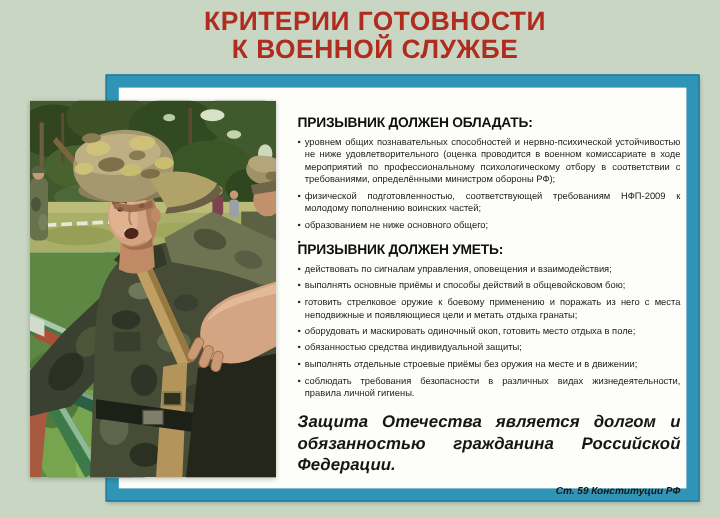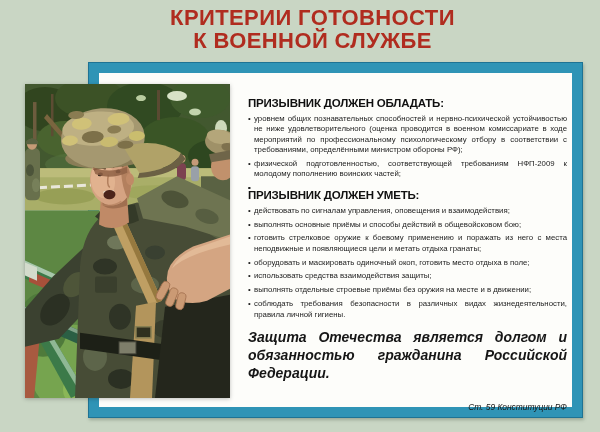--- a/index.html
+++ b/index.html
@@ -34,21 +34,21 @@
   .textcol li{
     position:relative;padding-left:6px;margin-bottom:3.5px;
     font-size:7.8px;line-height:1.33;text-align:justify;color:#222;
   }
   .blt{position:absolute;left:0;top:0;}
   .statement{
     margin-top:8px;font-size:14px;font-weight:bold;font-style:italic;
     text-align:justify;line-height:1.3;color:#161616;
   }
   .citation{
-    margin-top:20px;font-size:8.4px;font-weight:normal;font-style:italic;
+    margin-top:8px;font-size:8.4px;font-weight:bold;font-style:italic;
     text-align:right;color:#161616;
   }
 </style>
 </head>
 <body>
 
 <div class="title">
   <div>КРИТЕРИИ ГОТОВНОСТИ</div>
   <div>К ВОЕННОЙ СЛУЖБЕ</div>
 </div>
@@ -223,20 +223,21 @@
           <span>уровнем общих познавательных способностей и нервно-психической устойчивостью не ниже удовлетворительного (оценка проводится в военном комиссариате в ходе мероприятий по профессиональному психологическому отбору в соответствии с требованиями, определёнными министром обороны РФ);</span>
         </li>
 
         <li>
           <span class="blt">•</span>
           <span>физической подготовленностью, соответствующей требованиям НФП-2009 к молодому пополнению воинских частей;</span>
         </li>
 
         <li>
           <span class="blt">•</span>
+          <span>образованием не ниже основного общего;</span>
         </li>
 
         <li>
           <span class="blt">•</span>
         </li>
       </ul>
   </div>
 
   <div>
     <h2 class="h-second">ПРИЗЫВНИК ДОЛЖЕН УМЕТЬ:</h2>
@@ -257,21 +258,21 @@
           <span>готовить стрелковое оружие к боевому применению и поражать из него с места неподвижные и появляющиеся цели и метать отдыха гранаты;</span>
         </li>
 
         <li>
           <span class="blt">•</span>
           <span>оборудовать и маскировать одиночный окоп, готовить место отдыха в поле;</span>
         </li>
 
         <li>
           <span class="blt">•</span>
-          <span>использовать средства взаимодействия защиты;</span>
+          <span>обязанностью средства индивидуальной защиты;</span>
         </li>
 
         <li>
           <span class="blt">•</span>
           <span>выполнять отдельные строевые приёмы без оружия на месте и в движении;</span>
         </li>
 
         <li>
           <span class="blt">•</span>
           <span>соблюдать требования безопасности в различных видах жизнедеятельности, правила личной гигиены.</span>

